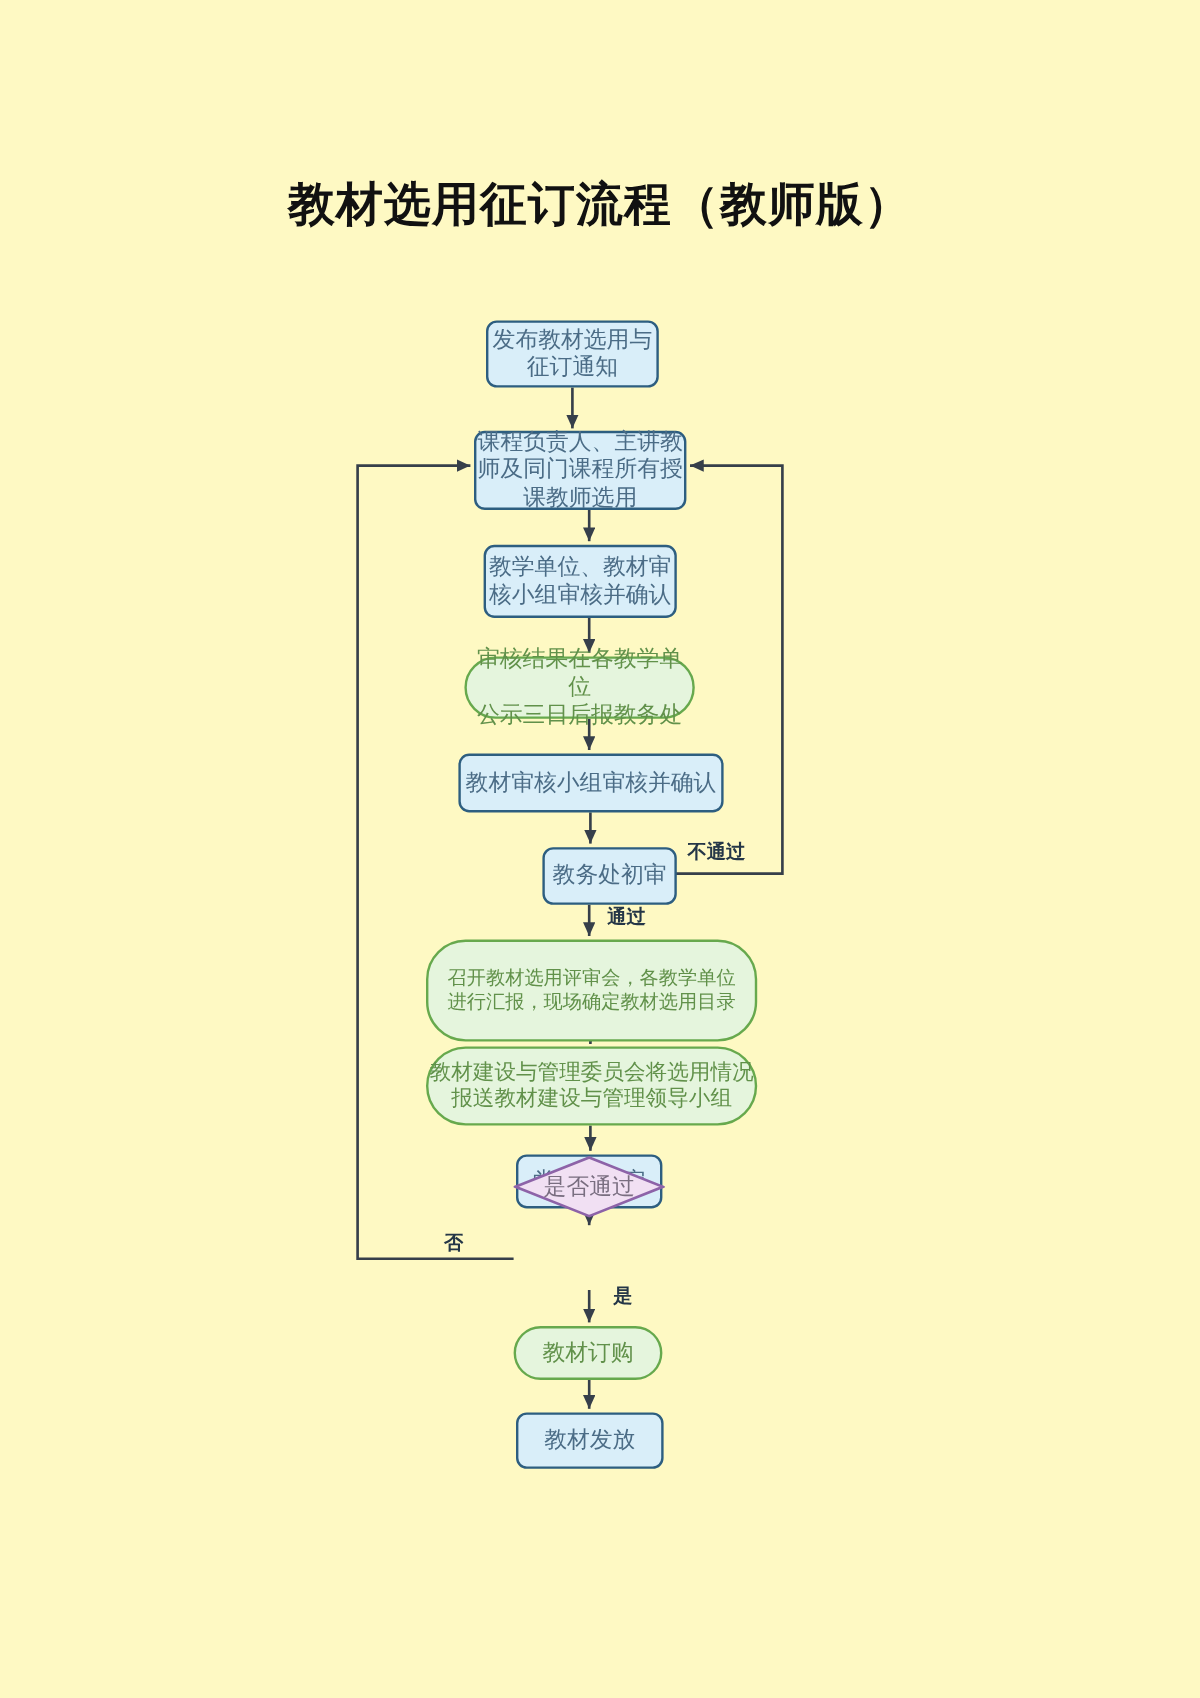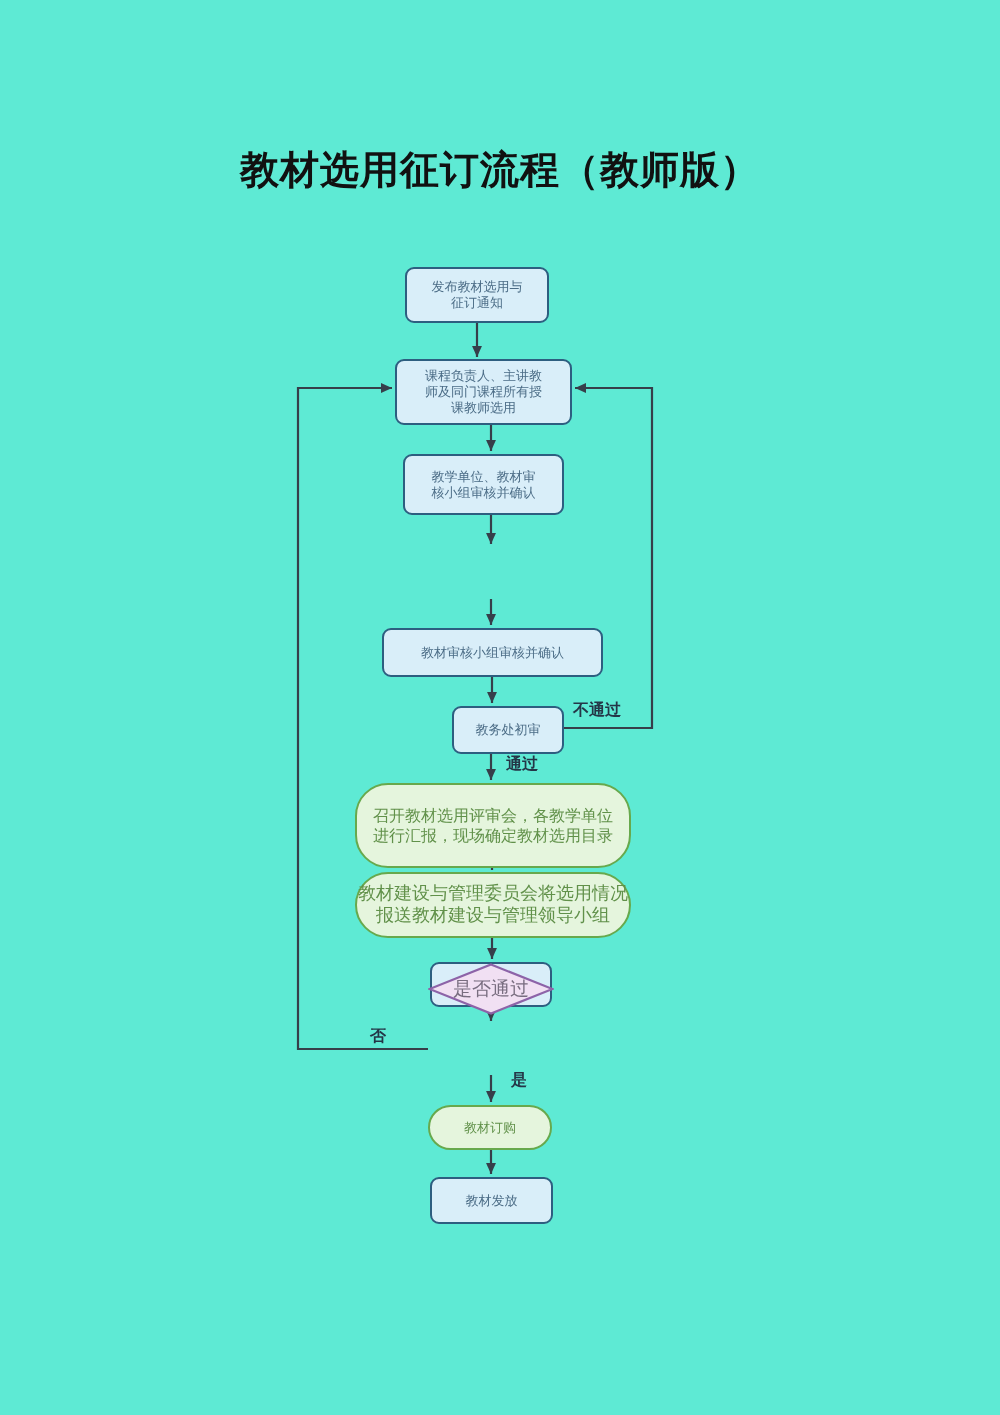--- a/index.html
+++ b/index.html
@@ -1,20 +1,20 @@
 <!DOCTYPE html>
 <html><head>
 <meta charset="utf-8">
 <style>
   html, body { margin: 0; padding: 0; background: #ffffff; }
   .canvas {
     position: relative;
     width: 1000px;
     height: 1415px;
-    background: #5eead4;
+    background: #fef9c3;
     font-family: "Liberation Sans", "DejaVu Sans", sans-serif;
     overflow: hidden;
   }
   .page-title {
     position: absolute;
     left: 0; top: 143px;
     width: 1000px;
     margin: 0;
     text-align: center;
     font-family: "DejaVu Serif", "Liberation Serif", serif;
@@ -27,21 +27,21 @@
   svg.edges { position: absolute; left: 0; top: 0; }
   .node {
     position: absolute;
     box-sizing: border-box;
     display: flex;
     align-items: center;
     justify-content: center;
     text-align: center;
     white-space: pre-line;
     line-height: 1.22;
-    font-size: 13px;
+    font-size: 19px;
   }
   .node-blue {
     background: #d9eef9;
     border: 2.2px solid #2d5e80;
     border-radius: 9px;
     color: #4b6c86;
   }
   .node-green {
     background: #e5f5dd;
     border: 2.2px solid #67a94d;
@@ -101,20 +101,22 @@
   <div class="node node-blue" style="left:405px; top:267px; width:144px; height:56px;">发布教材选用与
 征订通知</div>
 
   <div class="node node-blue" style="left:395px; top:359px; width:177px; height:66px;">课程负责人、主讲教
 师及同门课程所有授
 课教师选用</div>
 
   <div class="node node-blue" style="left:403px; top:454px; width:161px; height:61px;">教学单位、教材审
 核小组审核并确认</div>
 
+  <div class="node node-green" style="left:387px; top:547px; width:192px; height:52px; border-radius:26px;">审核结果在各教学单位
+公示三日后报教务处</div>
 
   <div class="node node-blue" style="left:382px; top:628px; width:221px; height:49px;">教材审核小组审核并确认</div>
 
   <div class="node node-blue" style="left:435px; top:706px; width:112px; height:48px;margin-left:17px;">教务处初审</div>
 
   <div class="node node-green" style="left:355px; top:783px; width:276px; height:85px; border-radius:33px; font-size:16px;">召开教材选用评审会，各教学单位
 进行汇报，现场确定教材选用目录</div>
 
   <div class="node node-green" style="left:355px; top:872px; width:276px; height:66px; border-radius:33px; font-size:18px;">教材建设与管理委员会将选用情况
 报送教材建设与管理领导小组</div>

